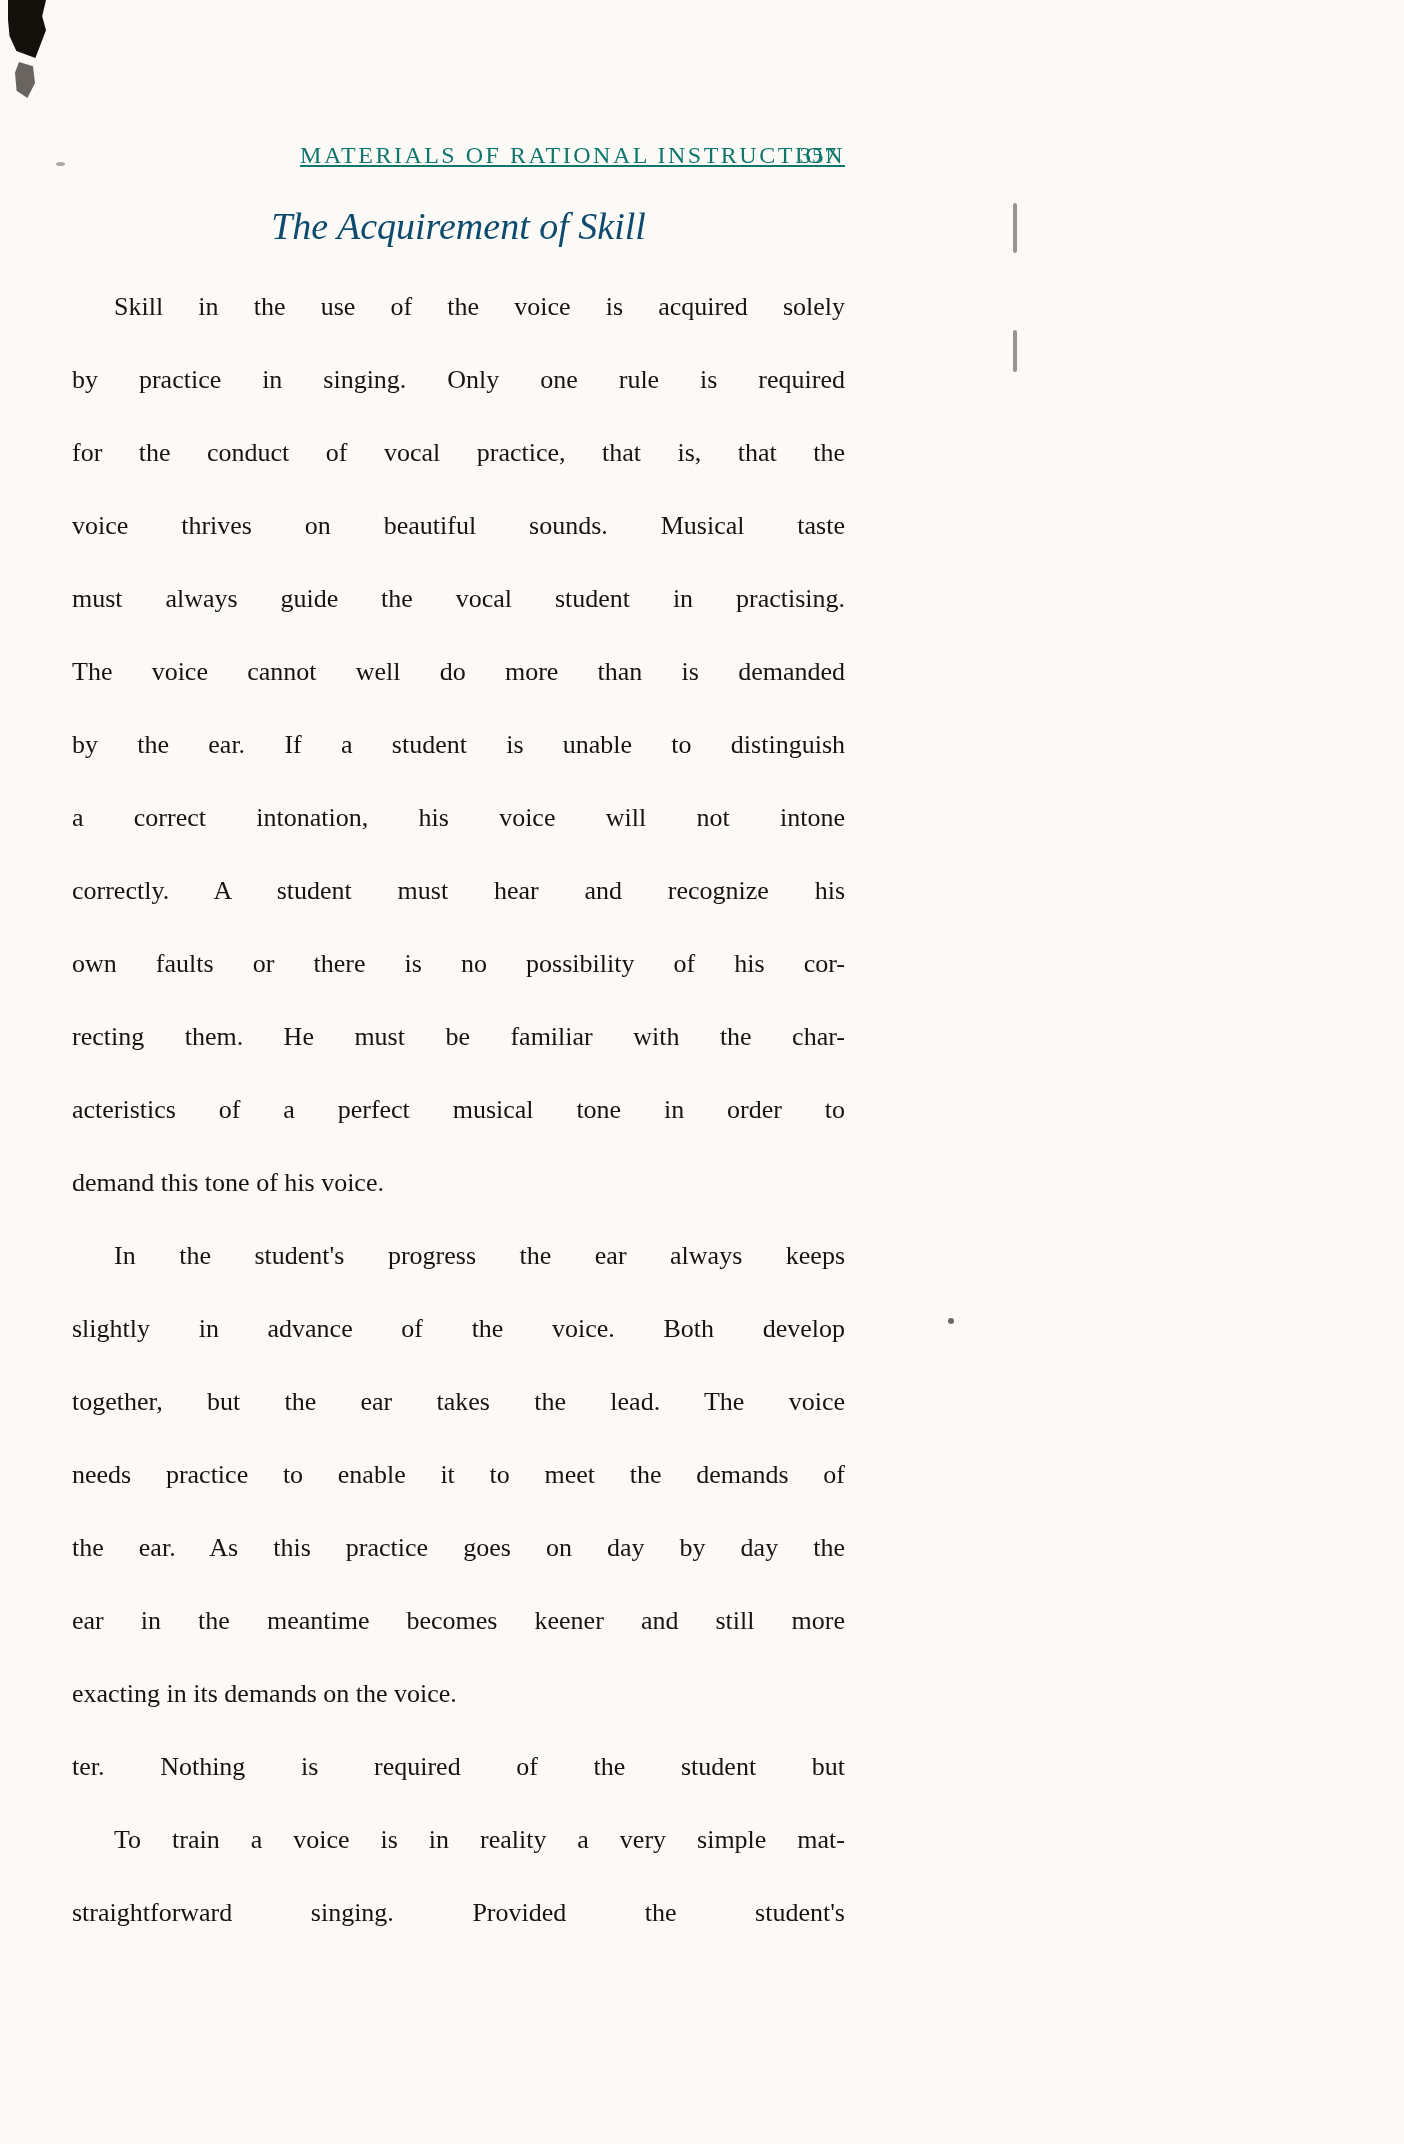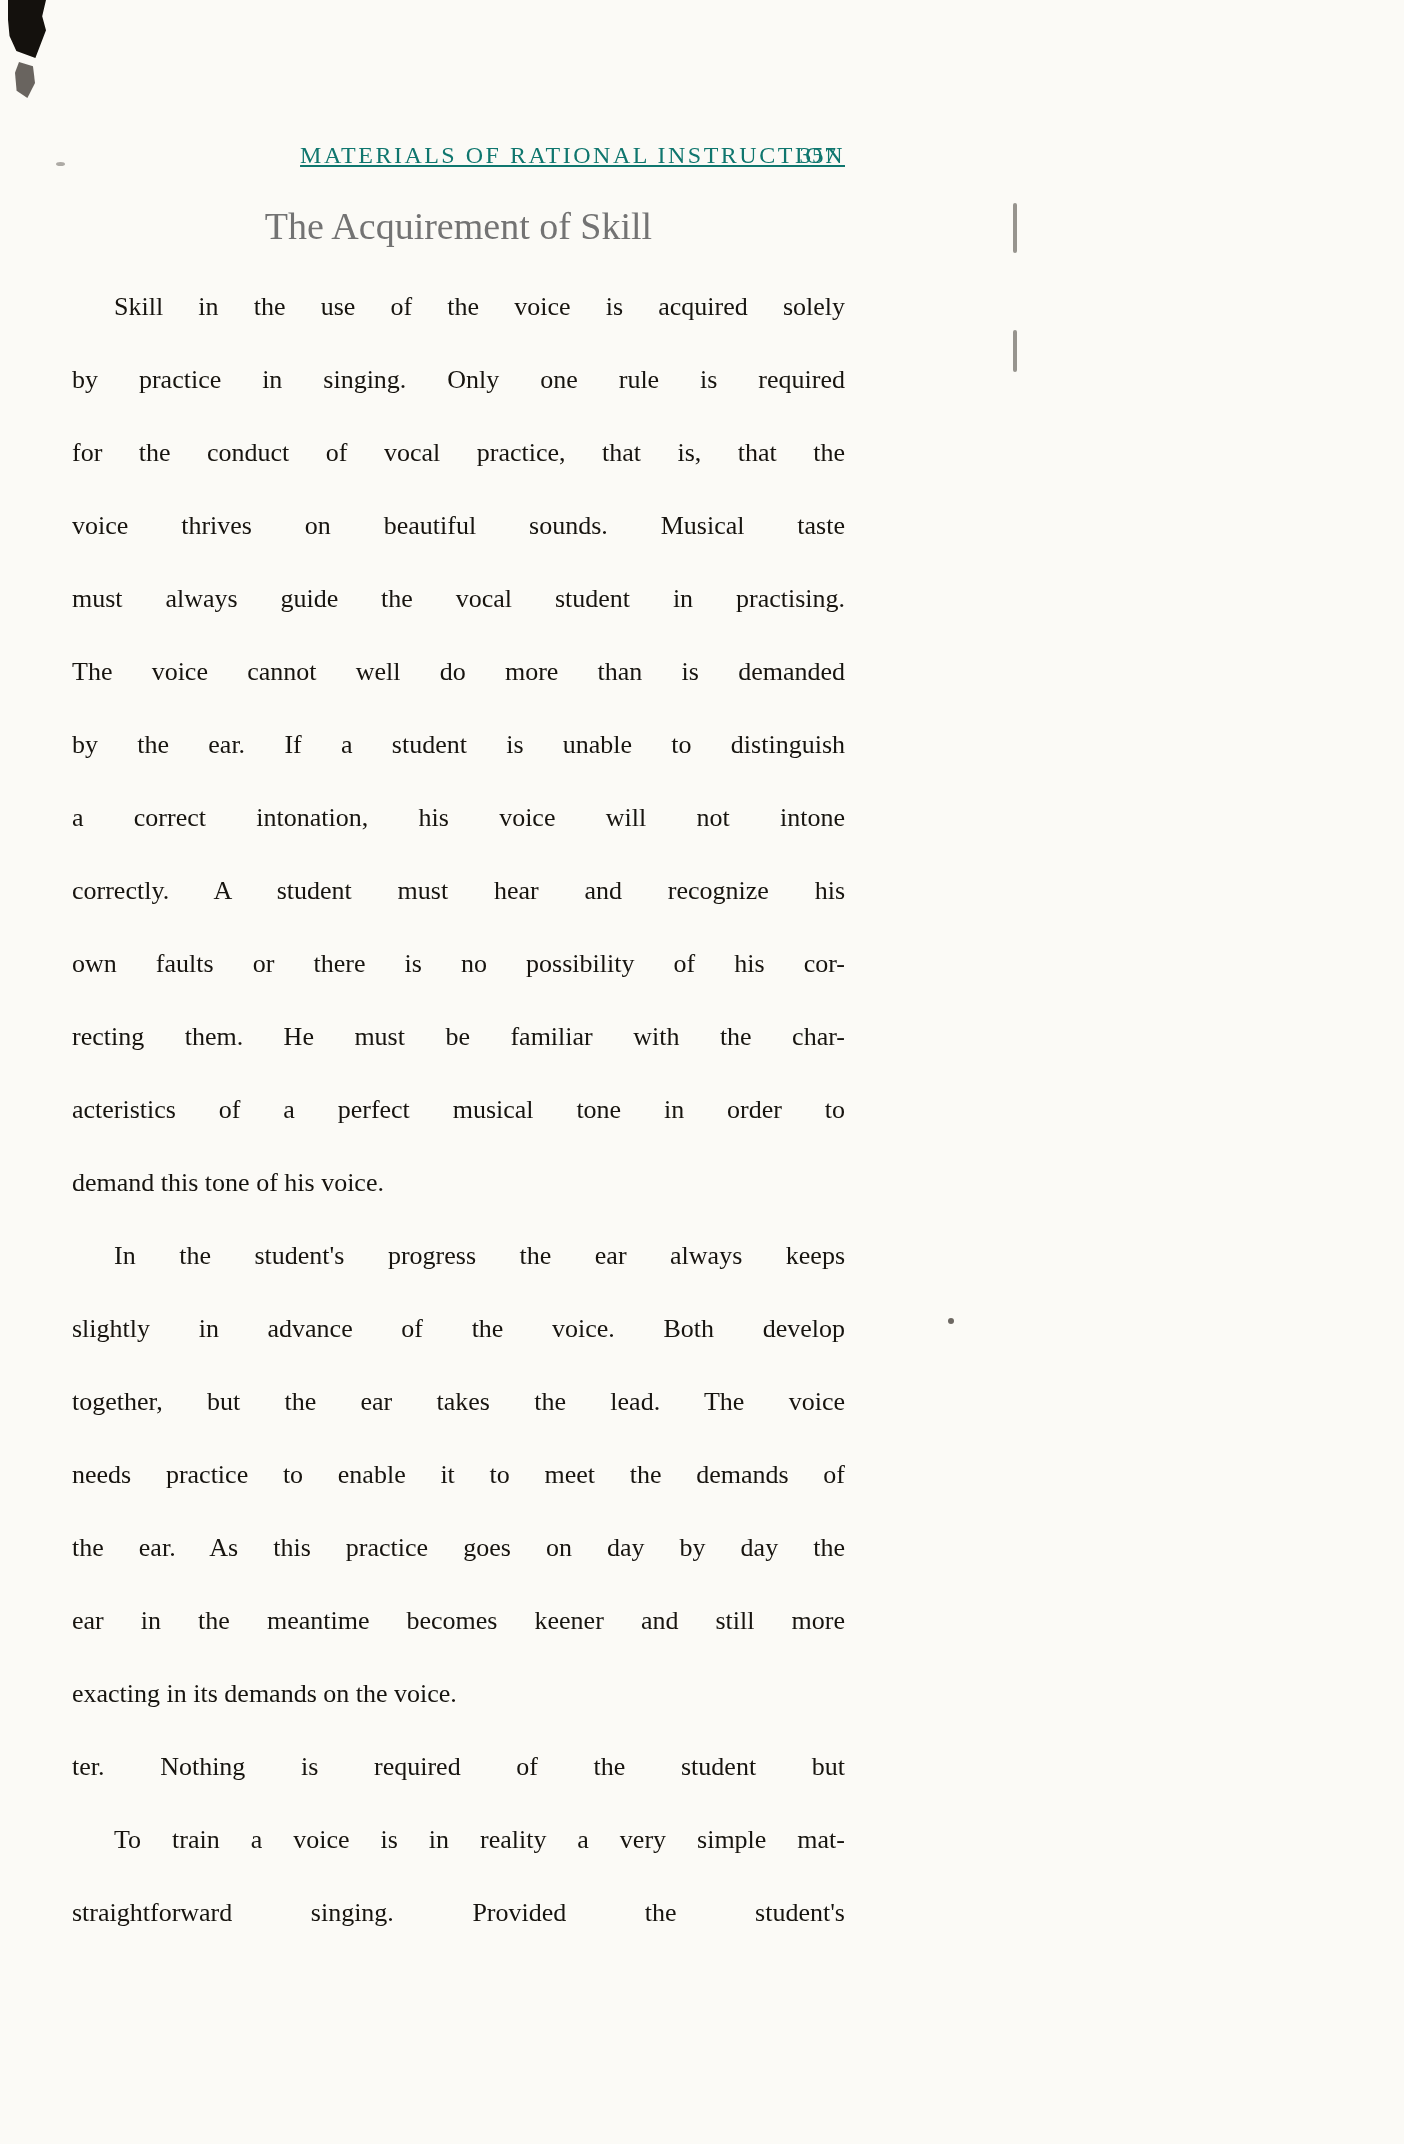--- a/index.html
+++ b/index.html
@@ -35,22 +35,23 @@
   .running-head .page-num {
     position: absolute;
     right: 8px;
     top: 1px;
     font-size: 23px;
     letter-spacing: 1px;
   }
   .section-title {
     margin-top: 26px;
     text-align: center;
+    font-style: italic;
     font-size: 38px;
-    color: #737373;
+    color: #0c4a6e;
   }
   .page-body {
     margin-top: 22px;
   }
   .line {
     font-size: 26px;
     line-height: 73px;
     height: 73px;
     text-align: justify;
     text-align-last: justify;

